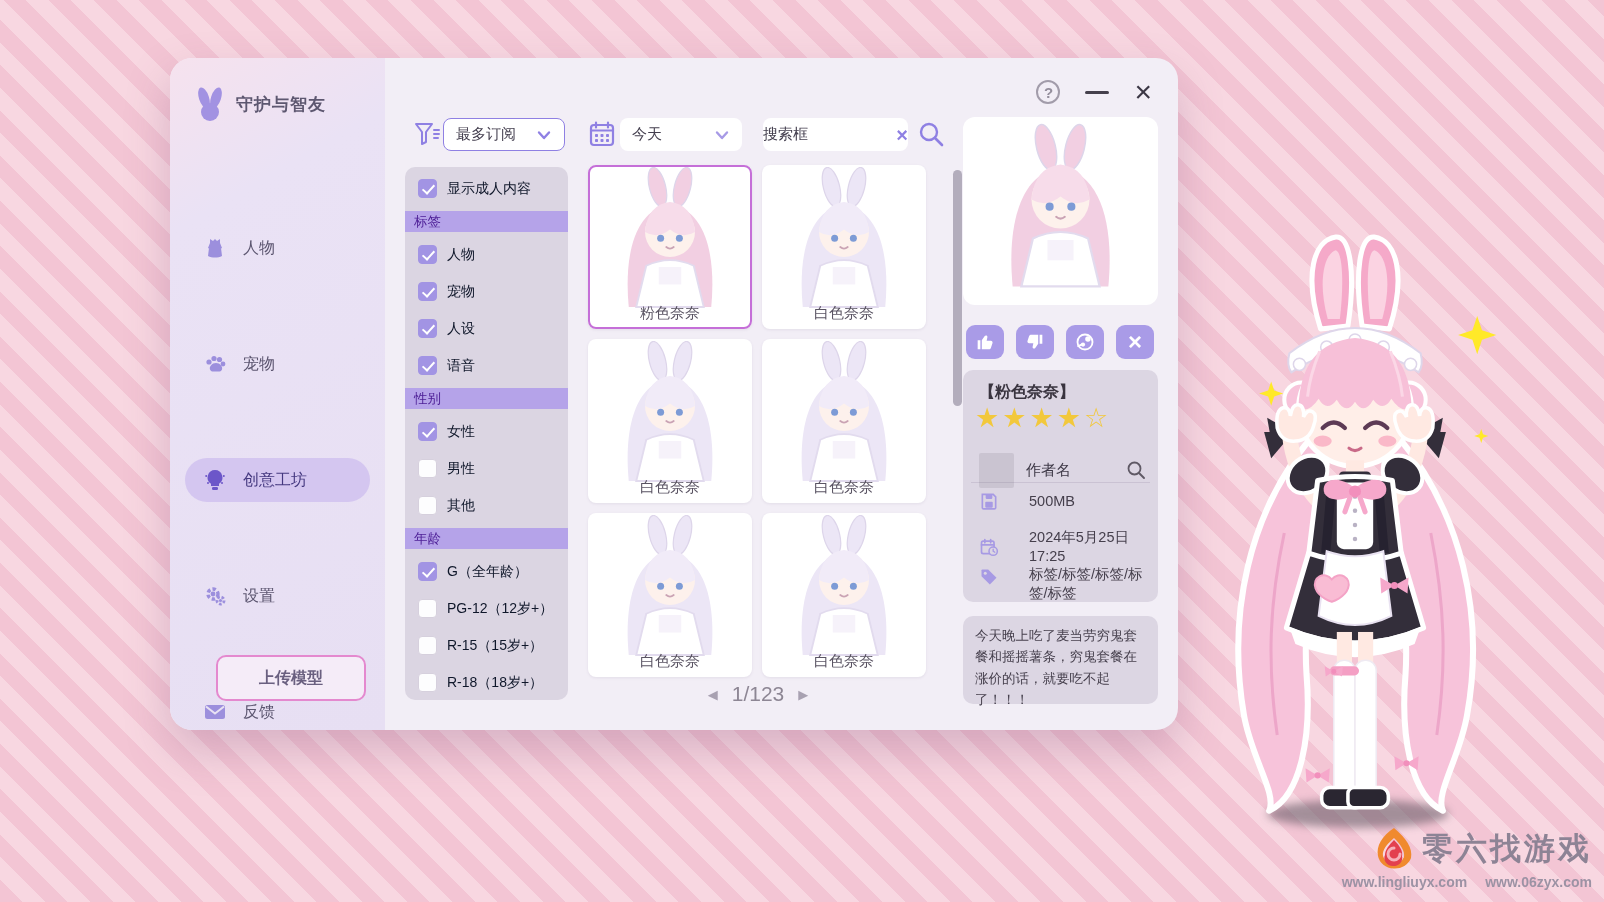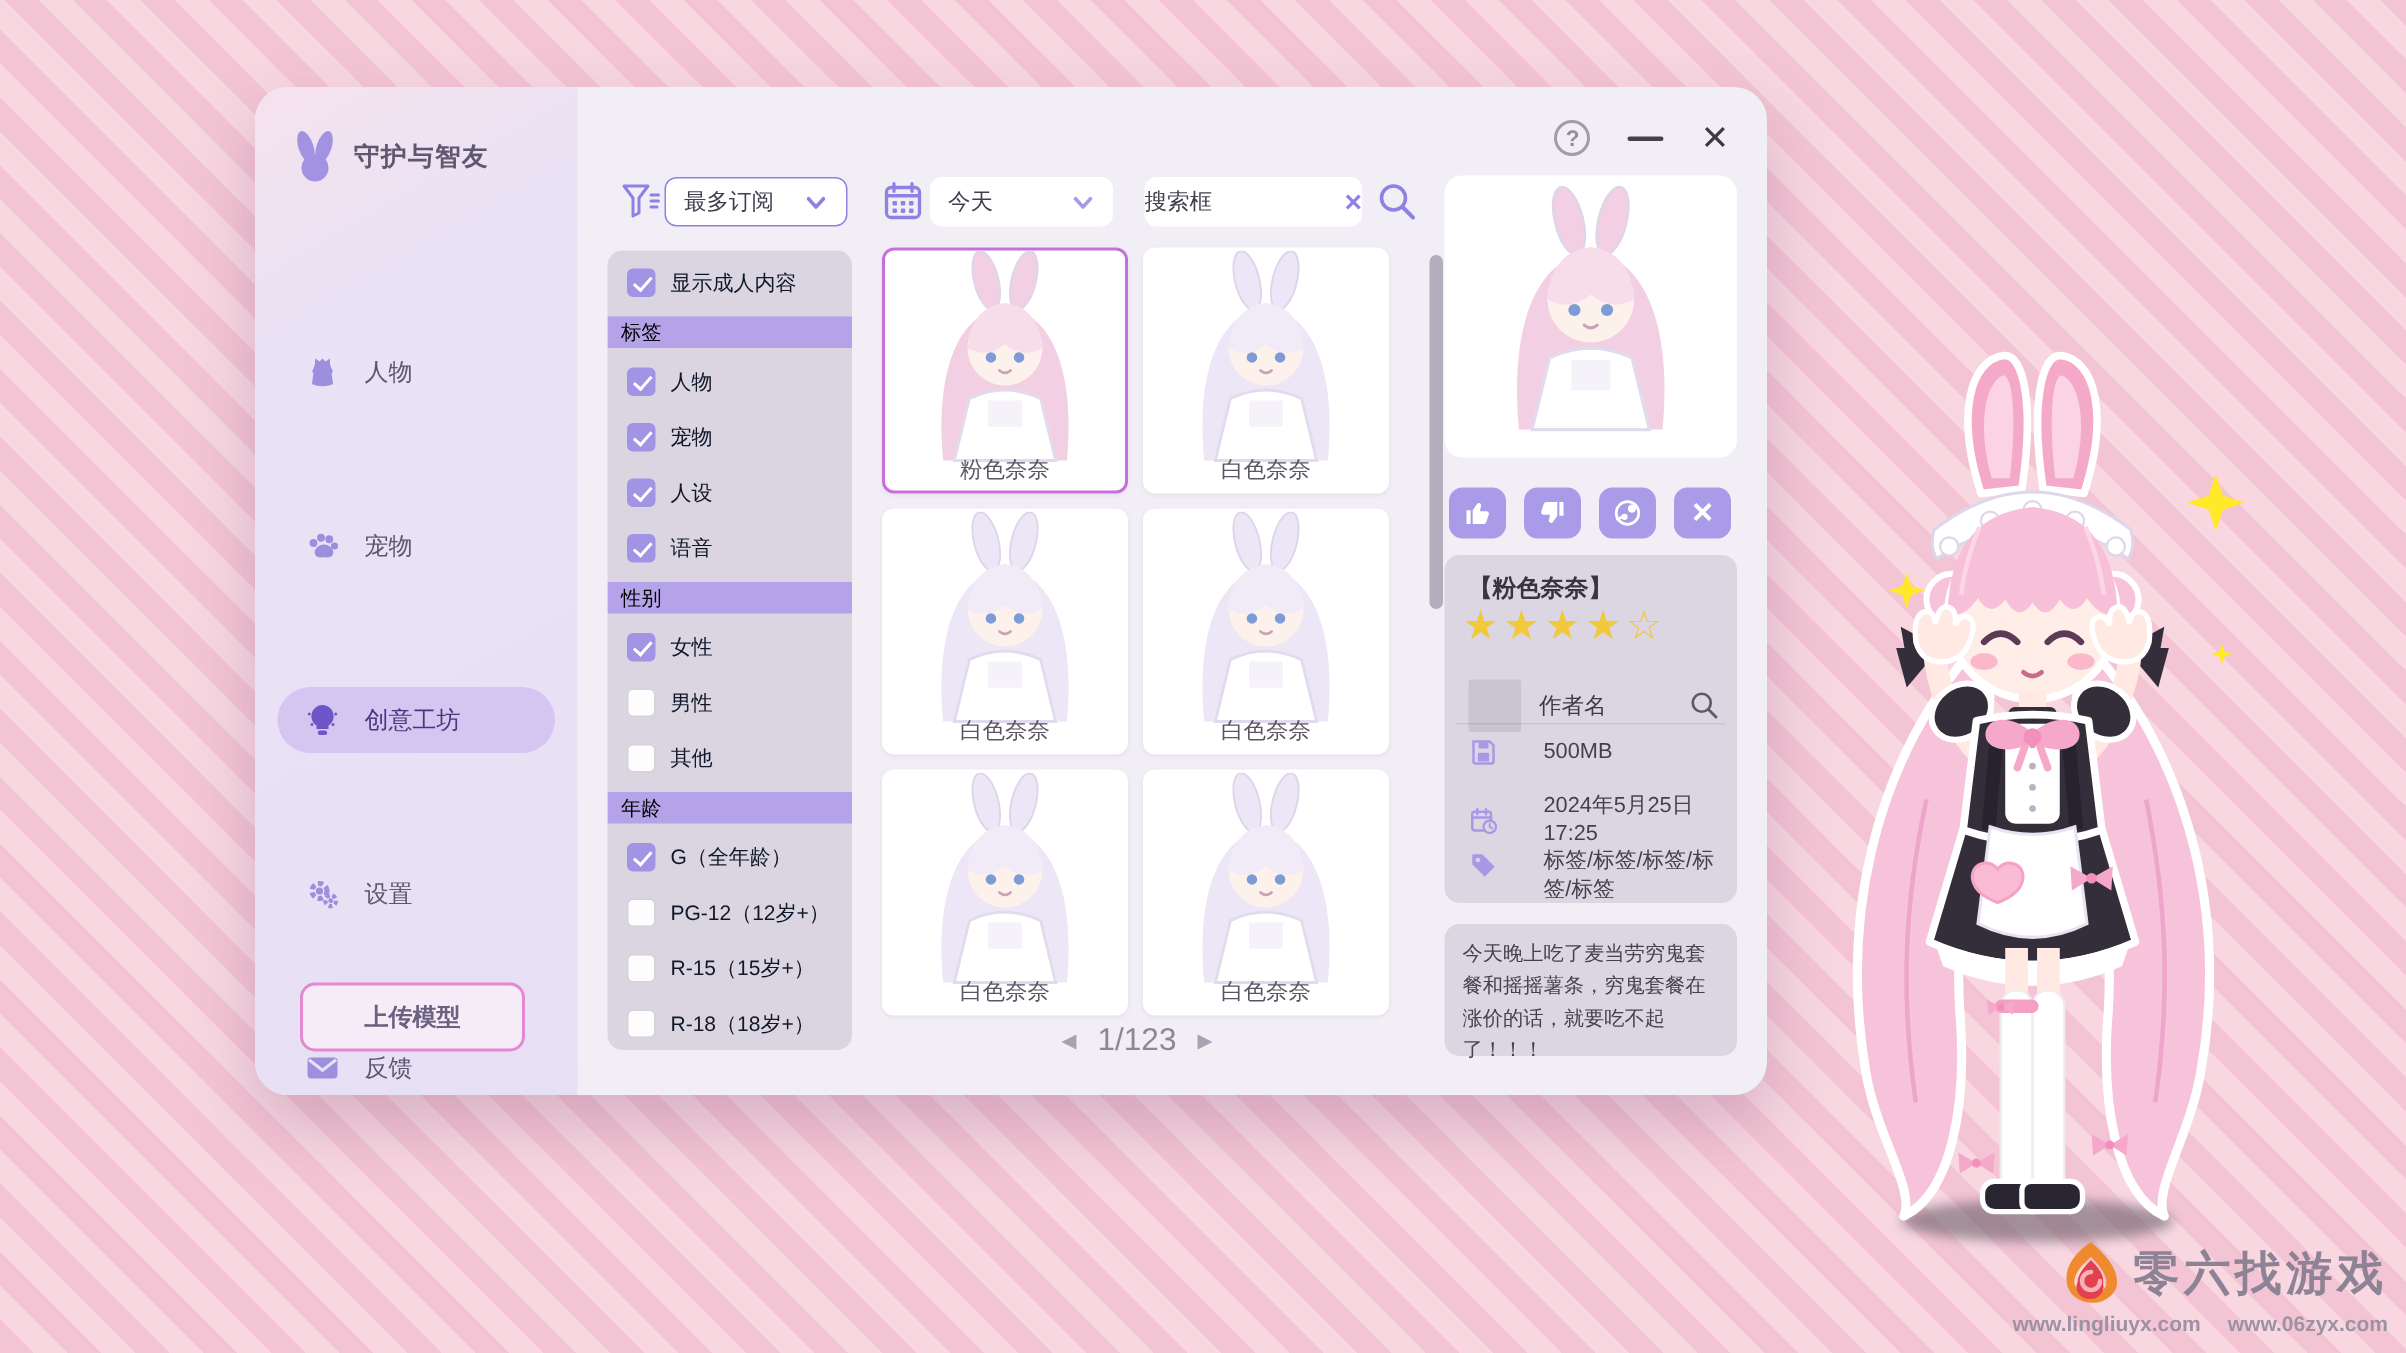--- a/index.html
+++ b/index.html
@@ -15,21 +15,21 @@
   .logo-row{position:absolute;left:24px;top:28px;display:flex;align-items:center;gap:10px;}
   .logo-row svg{width:32px;height:36px}
   .app-name{font-size:17px;color:#5d5770;font-weight:700;letter-spacing:1px}
   .nav{position:absolute;left:0;top:150px;width:100%}
   .nav-item{position:relative;display:flex;align-items:center;gap:16px;height:44px;margin:18px 15px;padding:0 18px;border-radius:22px;cursor:pointer}
   .nav-item .nav-label{font-size:16px;color:#5c5670}
   .nav-item.active{background:#d4c6f0}
   .nav-item.active .nav-label{color:#44387f;font-weight:400}
   .nav-item svg{width:24px;height:24px;flex:0 0 auto}
   .nav-gap{height:36px}
-  .upload-btn{position:absolute;left:30px;top:597px;width:150px;height:46px;border-radius:10px;
+  .upload-btn{position:absolute;left:46px;top:597px;width:150px;height:46px;border-radius:10px;
     background:#f5ecf8;border:2px solid #e489cf;color:#6a6080;font-size:16px;font-weight:600;
     display:flex;align-items:center;justify-content:center;cursor:pointer}
   
   .win-controls{position:absolute;top:22px;right:26px;display:flex;align-items:center;gap:24px}
   .help-btn{width:24px;height:24px;border-radius:50%;border:2px solid #a29caa;color:#948e9c;
     font-size:15px;font-weight:700;display:flex;align-items:center;justify-content:center}
   .min-btn{width:26px;height:22px;display:flex;align-items:center;justify-content:center}
   .min-bar{width:24px;height:3px;background:#45404c;border-radius:2px}
   .close-btn{font-size:30px;line-height:22px;color:#3c3745;font-weight:400}
   
@@ -48,21 +48,21 @@
   .searchbox input{border:none;outline:none;flex:1;min-width:0;font-size:15px;color:#433e4e;background:transparent;font-family:inherit}
   .clear-x{color:#8f80e3;font-size:20px;font-weight:700;line-height:1;cursor:pointer}
   
   .filter-panel{position:absolute;left:235px;top:109px;width:163px;height:533px;background:#dbd5e2;border-radius:10px;overflow:hidden;padding-top:3px}
   .chk-row{display:flex;align-items:center;gap:10px;height:37px;padding:0 13px;cursor:pointer}
   .chk{width:19px;height:19px;border-radius:4px;background:#fdfdfe;border:1px solid #d6d0dd;position:relative;flex:0 0 auto}
   .chk.checked{background:#a294e4;border-color:#a294e4}
   .chk.checked::after{content:"";position:absolute;left:6px;top:2px;width:5px;height:10px;
     border:solid #fff;border-width:0 2.4px 2.4px 0;transform:rotate(42deg)}
   .chk-label{font-size:14px;color:#0f172a}
-  .sec-header{height:21px;background:#b5a3e9;color:#000000;font-size:13.5px;display:flex;align-items:center;padding:0 9px;margin:4px 0}
+  .sec-header{height:21px;background:#b5a3e9;color:#4c1d95;font-size:13.5px;display:flex;align-items:center;padding:0 9px;margin:4px 0}
   
   .card{position:absolute;width:164px;height:164px;background:#fff;border-radius:8px;overflow:hidden;cursor:pointer;box-shadow:0 1px 3px rgba(100,80,120,.10)}
   .card.selected{outline:2.5px solid #c56fd8;outline-offset:-2.5px}
   .card .chibi{position:absolute;left:12px;top:2px;width:140px;height:150px}
   .card-label{position:absolute;left:0;right:0;bottom:6px;text-align:center;font-size:15px;color:#5a5463}
   .pager{position:absolute;left:418px;top:624px;width:340px;display:flex;align-items:center;justify-content:center;gap:14px}
   .pager .arrow{color:#a8a1b1;font-size:13px;cursor:pointer}
   .pager .pg-label{color:#8d8694;font-size:21px}
   .v-scrollbar{position:absolute;left:783px;top:112px;width:9px;height:236px;border-radius:5px;background:#b3adbc;cursor:grab}
   

